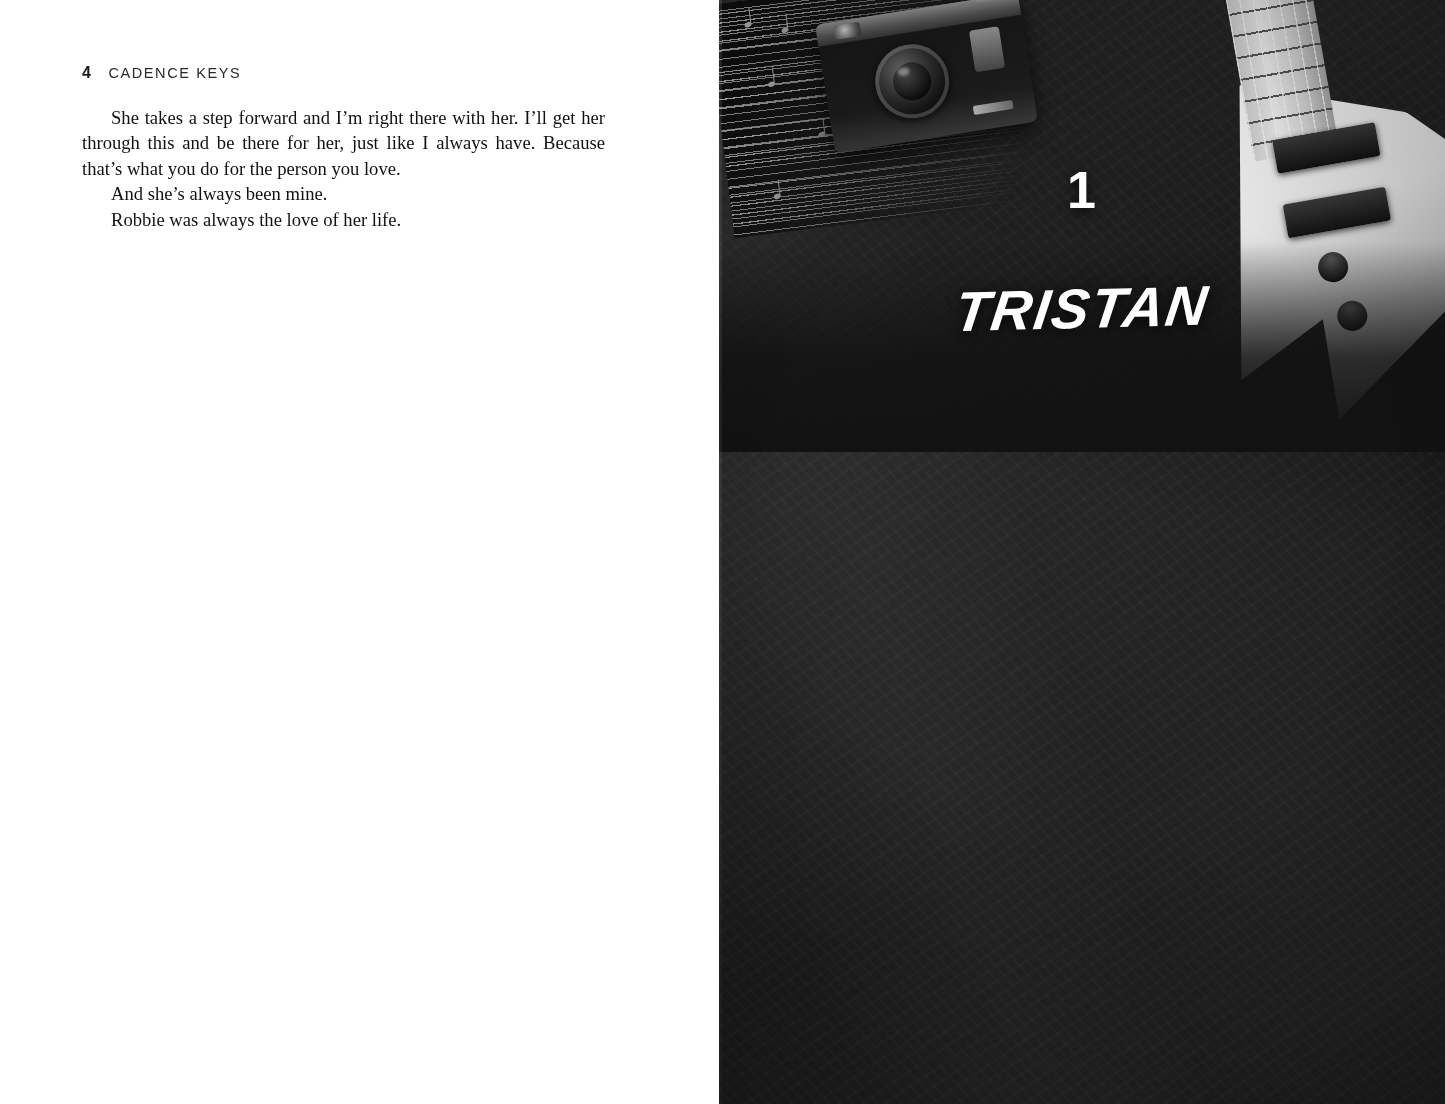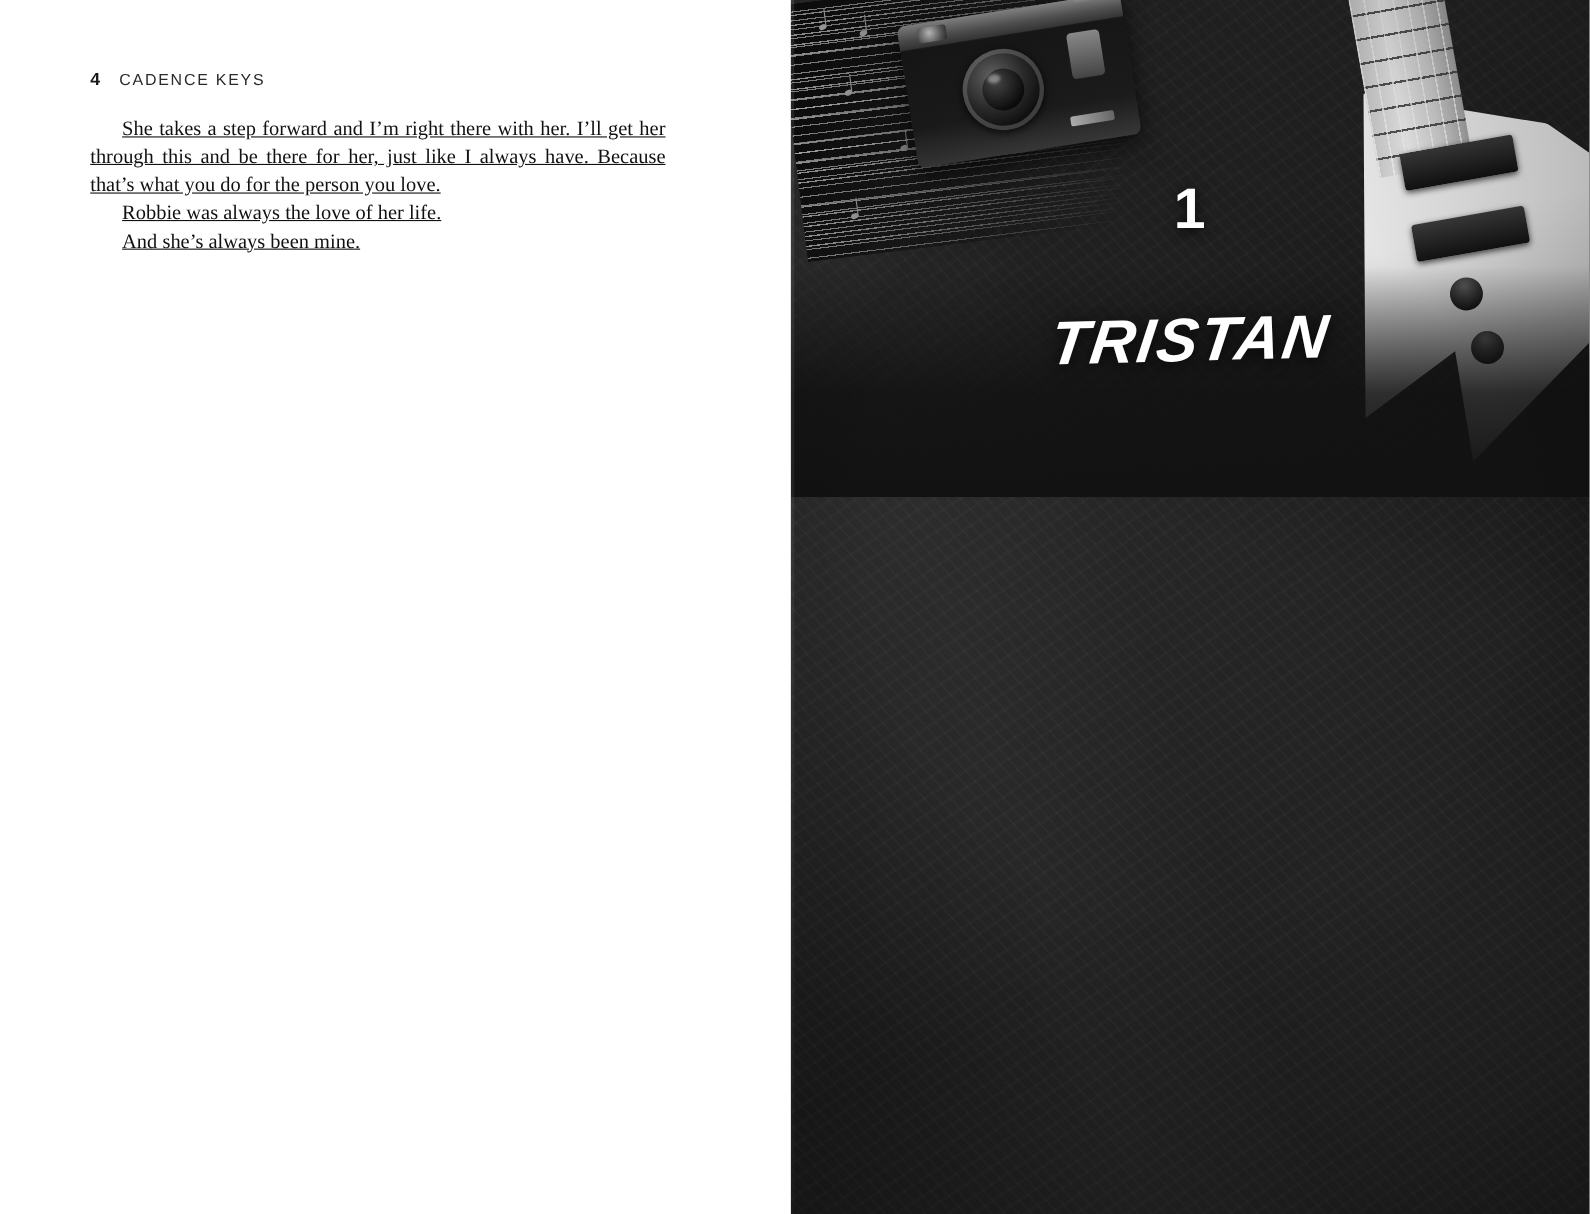--- a/index.html
+++ b/index.html
@@ -57,21 +57,20 @@
     width: 523px;
     color: #111111;
   }
   .body-left p {
     margin: 0;
     font-size: 18.6px;
     line-height: 25.4px;
     text-align: justify;
     text-indent: 29px;
     font-family: "Liberation Serif", serif;
-    text-decoration: underline;
   }
   .body-left p.last-line {
     text-align: left;
   }
 
   
   .page-right {
     position: relative;
     width: 726px;
     height: 1104px;
@@ -324,22 +323,22 @@
 
   <div class="page-left">
 
     <div class="running-head">
       <span class="folio">4</span>
       <span class="book-title">CADENCE KEYS</span>
     </div>
 
     <div class="body-left">
       <p>She takes a step forward and I’m right there with her. I’ll get her through this and be there for her, just like I always have. Because that’s what you do for the person you love.</p>
+      <p class="last-line">And she’s always been mine.</p>
       <p class="last-line">Robbie was always the love of her life.</p>
-      <p class="last-line">And she’s always been mine.</p>
     </div>
 
   </div>
 
   <div class="page-right">
 
     <div class="paper-texture"></div>
 
     <div class="photo-band">
 

